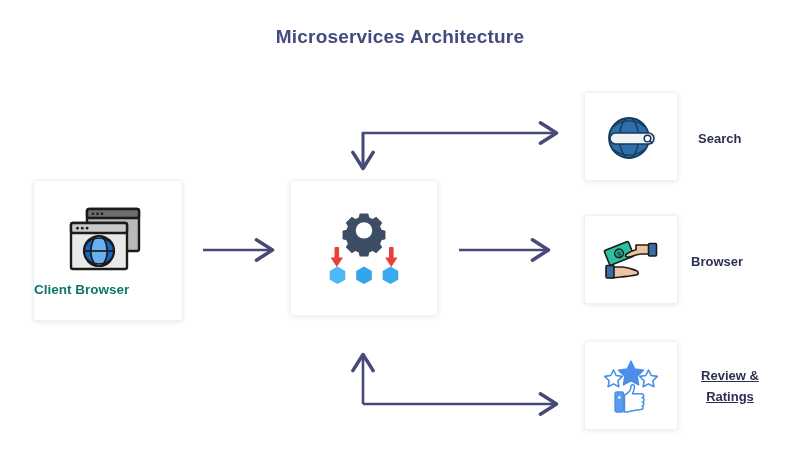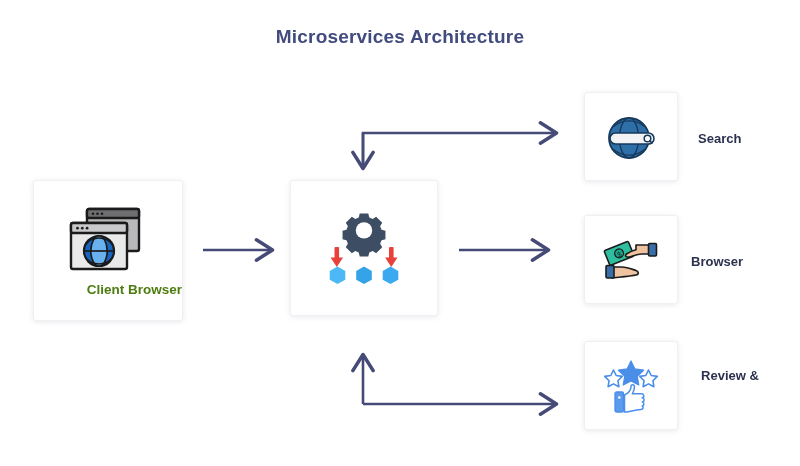--- a/index.html
+++ b/index.html
@@ -50,24 +50,24 @@
   .node-icon {
     position: absolute;
     left: 50%;
     transform: translateX(-50%);
   }
 
   .node-label-inside {
     position: absolute;
     left: 0;
     width: 100%;
-    text-align: right;
+    text-align: left;
     font-size: 13.5px;
     font-weight: bold;
-    color: #4d7c0f;
+    color: #0f766e;
   }
 
   .node-label-right {
     position: absolute;
     font-size: 13px;
     font-weight: bold;
     color: #2c3150;
     line-height: 21px;
   }
 
@@ -240,17 +240,18 @@
           <rect x="0" y="6" width="8.5" height="20" rx="1.6" fill="#5b9bee" stroke="#4a8ee8" stroke-width="1.3"></rect>
           <circle cx="4.3" cy="11.5" r="1.3" fill="#ffffff"></circle>
           <path d="M 9.5 26 L 9.5 9 C 13.5 7 16 3.5 16 0.5 C 16 -2 19.5 -2 19.5 0.8 C 19.5 3.5 18.3 6 17.4 7.8
                    L 26.5 7.8 C 29 7.8 29.8 11.2 27.2 11.8 C 29.6 12.2 29.8 15.4 27.4 16
                    C 29.4 16.6 29.4 19.4 27.2 20 C 28.8 20.8 28.4 23.4 26 23.6
                    C 22 24 15 25.4 12 26 Z" fill="#ffffff" stroke="#4a8ee8" stroke-width="1.5" stroke-linejoin="round"></path>
         </g>
       </svg>
     </div>
   </div>
-  <div class="node-label-right" style="left:692px; top:365px; text-align:center; width:76px;">
+  <div class="node-label-right" style="left:692px; top:365px; text-align:center; width:76px;text-decoration:underline;">
     <div>Review &amp;</div>
+    <div>Ratings</div>
   </div>
 
 </div>
 
 </body></html>

